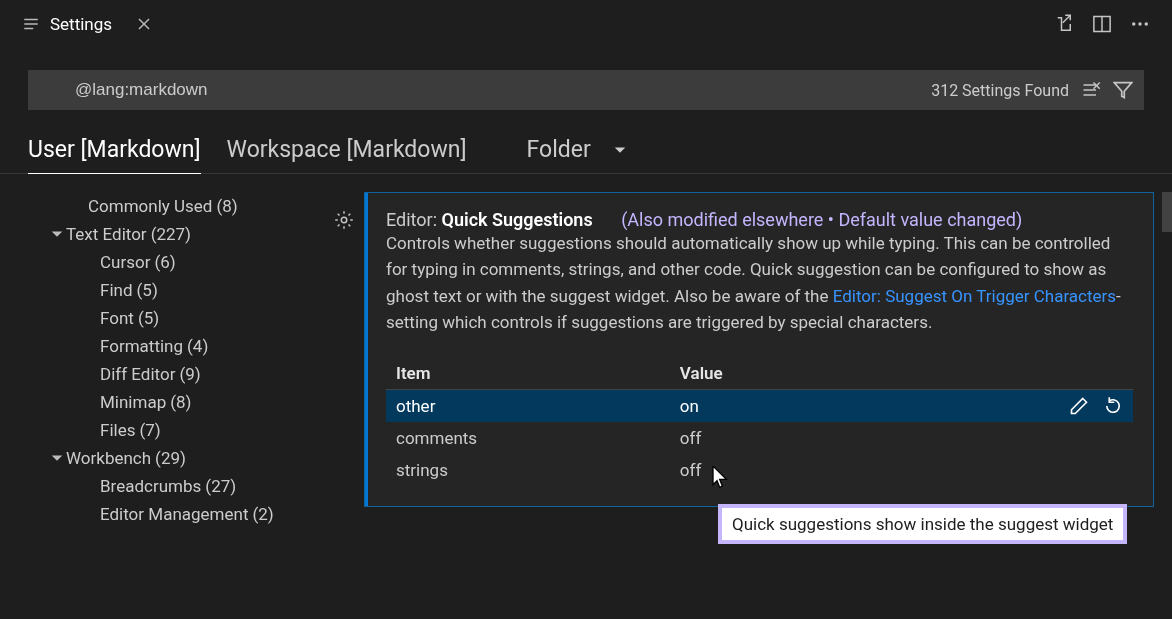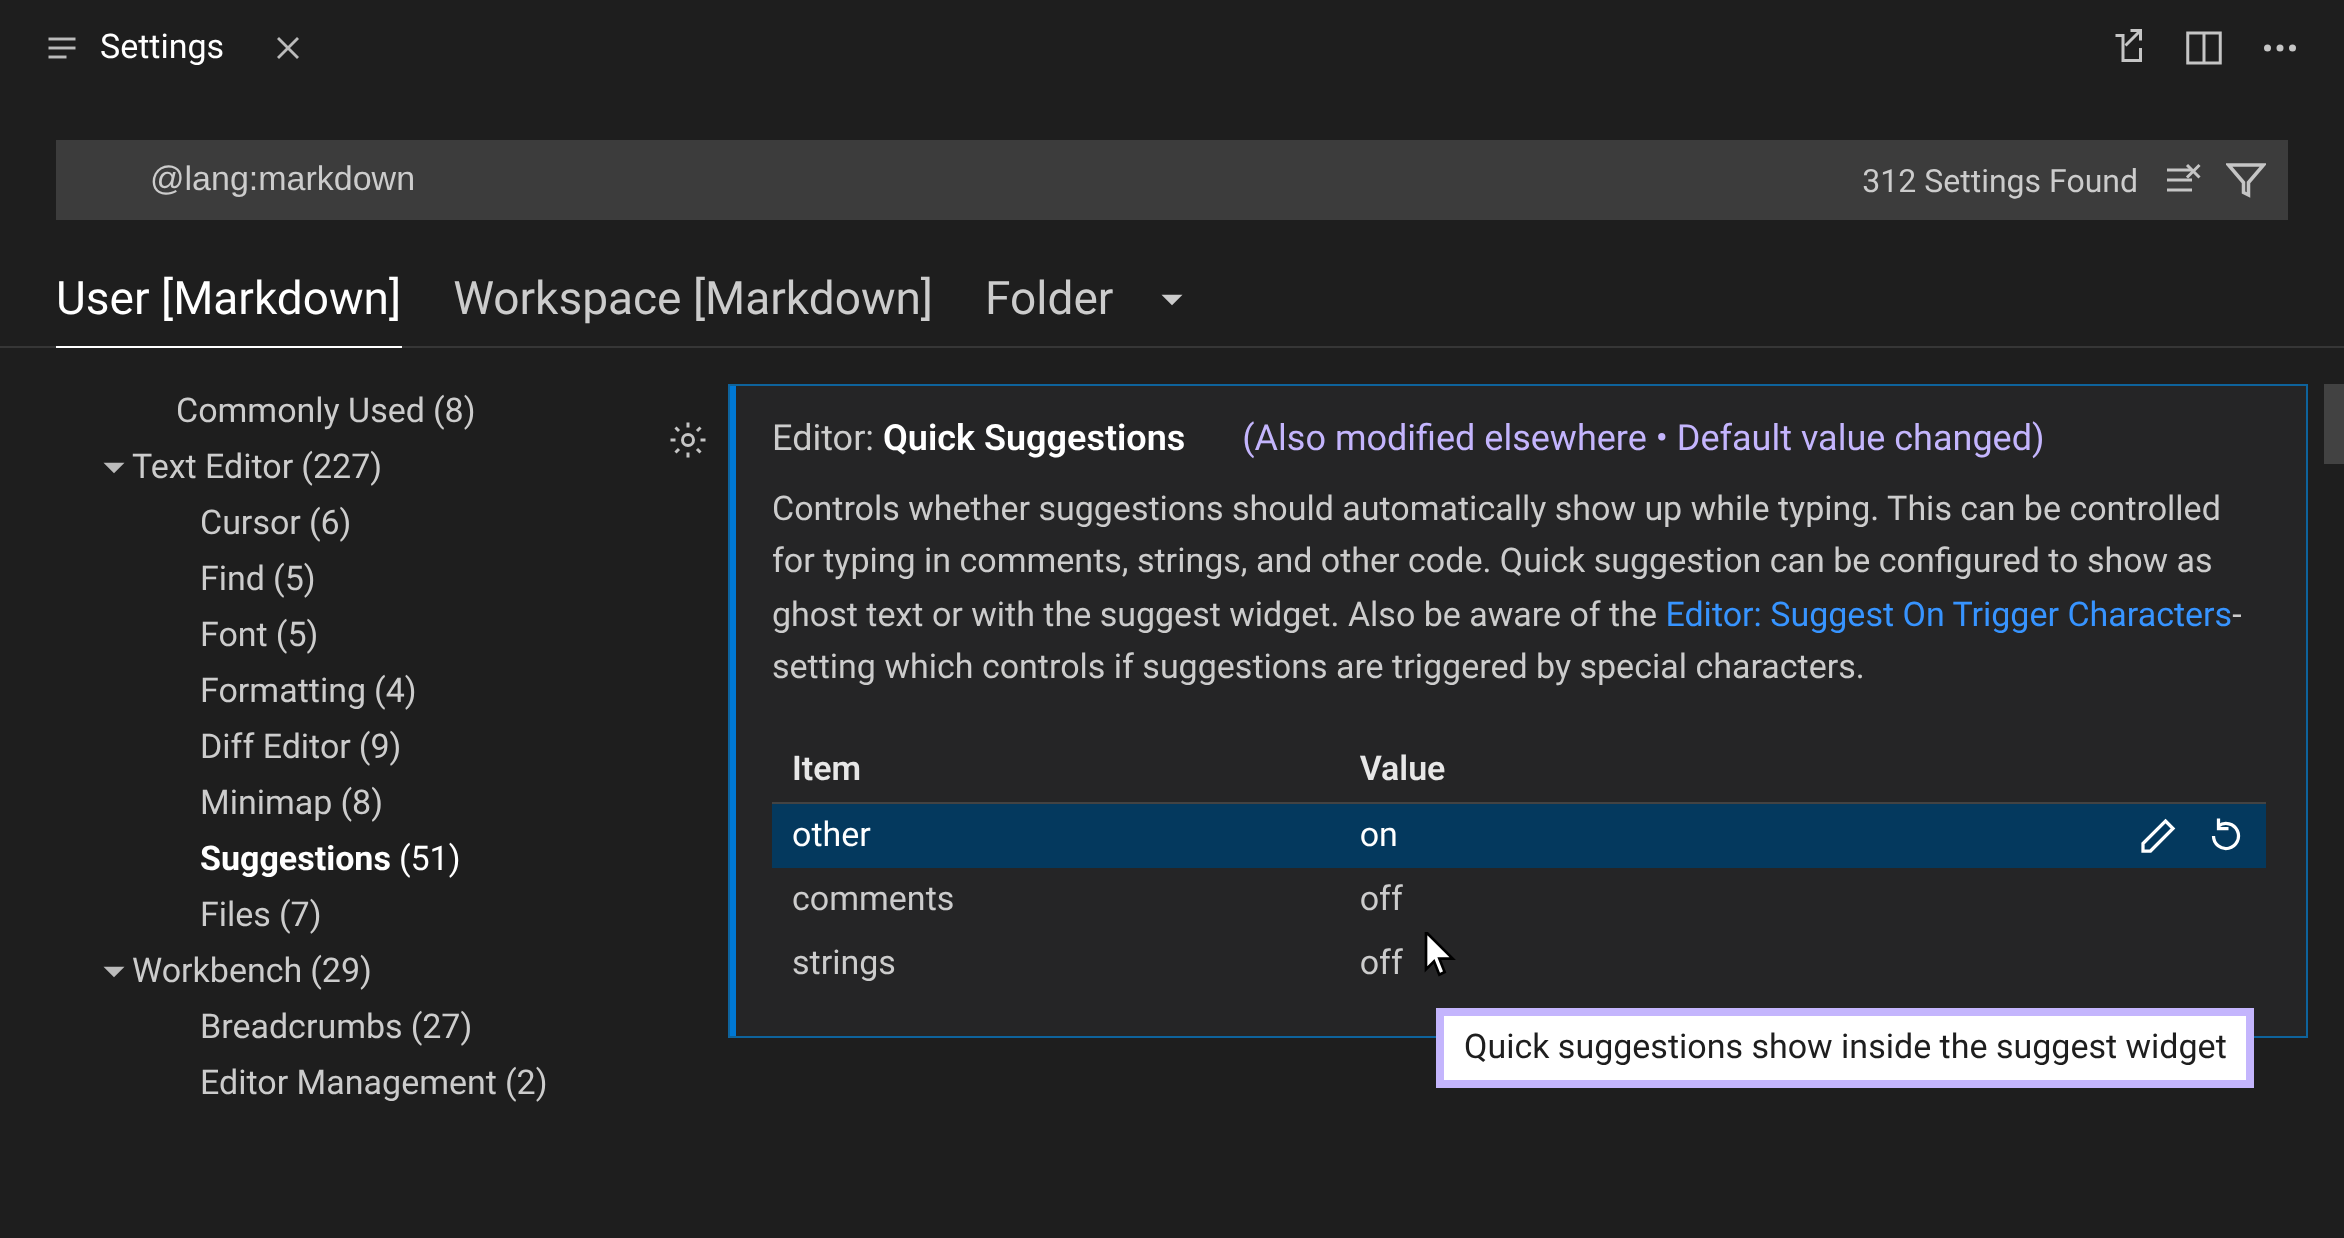--- a/index.html
+++ b/index.html
@@ -77,21 +77,21 @@
   }
   .scope-tab {
     padding: 6px 0 10px 0;
     cursor: pointer;
   }
   .scope-tab.active {
     color: #ffffff;
     border-bottom: 1px solid #ffffff;
     margin-bottom: -1px;
   }
-  .folder-tab { display: flex; align-items: center; gap: 22px; }
+  .folder-tab { display: flex; align-items: center; gap: 22px; margin-left: 34px; }
   .body-row {
     display: flex;
     height: calc(100% - 48px - 72px - 44px);
   }
   .sidebar {
     width: 328px;
     padding: 18px 12px 0 30px;
     border-right: none;
     font-size: 17px;
     overflow: hidden;
@@ -134,21 +134,20 @@
     padding: 16px 20px 20px 18px;
   }
   .setting-title-row {
     font-size: 18px;
     color: #cccccc;
   }
   .setting-title-prefix { color: #cccccc; }
   .setting-title-name { color: #ffffff; font-weight: 600; }
   .setting-title-meta { color: #c4b5fd; margin-left: 24px; }
   .setting-desc {
-    margin-top: 12px;
     font-size: 17px;
     line-height: 1.55;
     color: #cccccc;
   }
   .setting-desc a { color: #3794ff; text-decoration: none; }
   .kv-table {
     margin-top: 22px;
     width: 100%;
     border-collapse: collapse;
     font-size: 17px;
@@ -321,25 +320,20 @@
       </div>
       <div class="tree-item indent-2">
         <span class="chev"></span>
         <span class="label">Diff Editor</span>
         <span class="count"> (9)</span>
       </div>
       <div class="tree-item indent-2">
         <span class="chev"></span>
         <span class="label">Minimap</span>
         <span class="count"> (8)</span>
-      </div>
-      <div class="tree-item indent-2 bold">
-        <span class="chev"></span>
-        <span class="label">Suggestions</span>
-        <span class="count"> (51)</span>
       </div>
       <div class="tree-item indent-2">
         <span class="chev"></span>
         <span class="label">Files</span>
         <span class="count"> (7)</span>
       </div>
       <div class="tree-item indent-1">
         <span class="chev">
           <svg width="14" height="14" viewBox="0 0 16 16" fill="#cccccc">
             <path d="M2 5l6 6 6-6z"></path>

